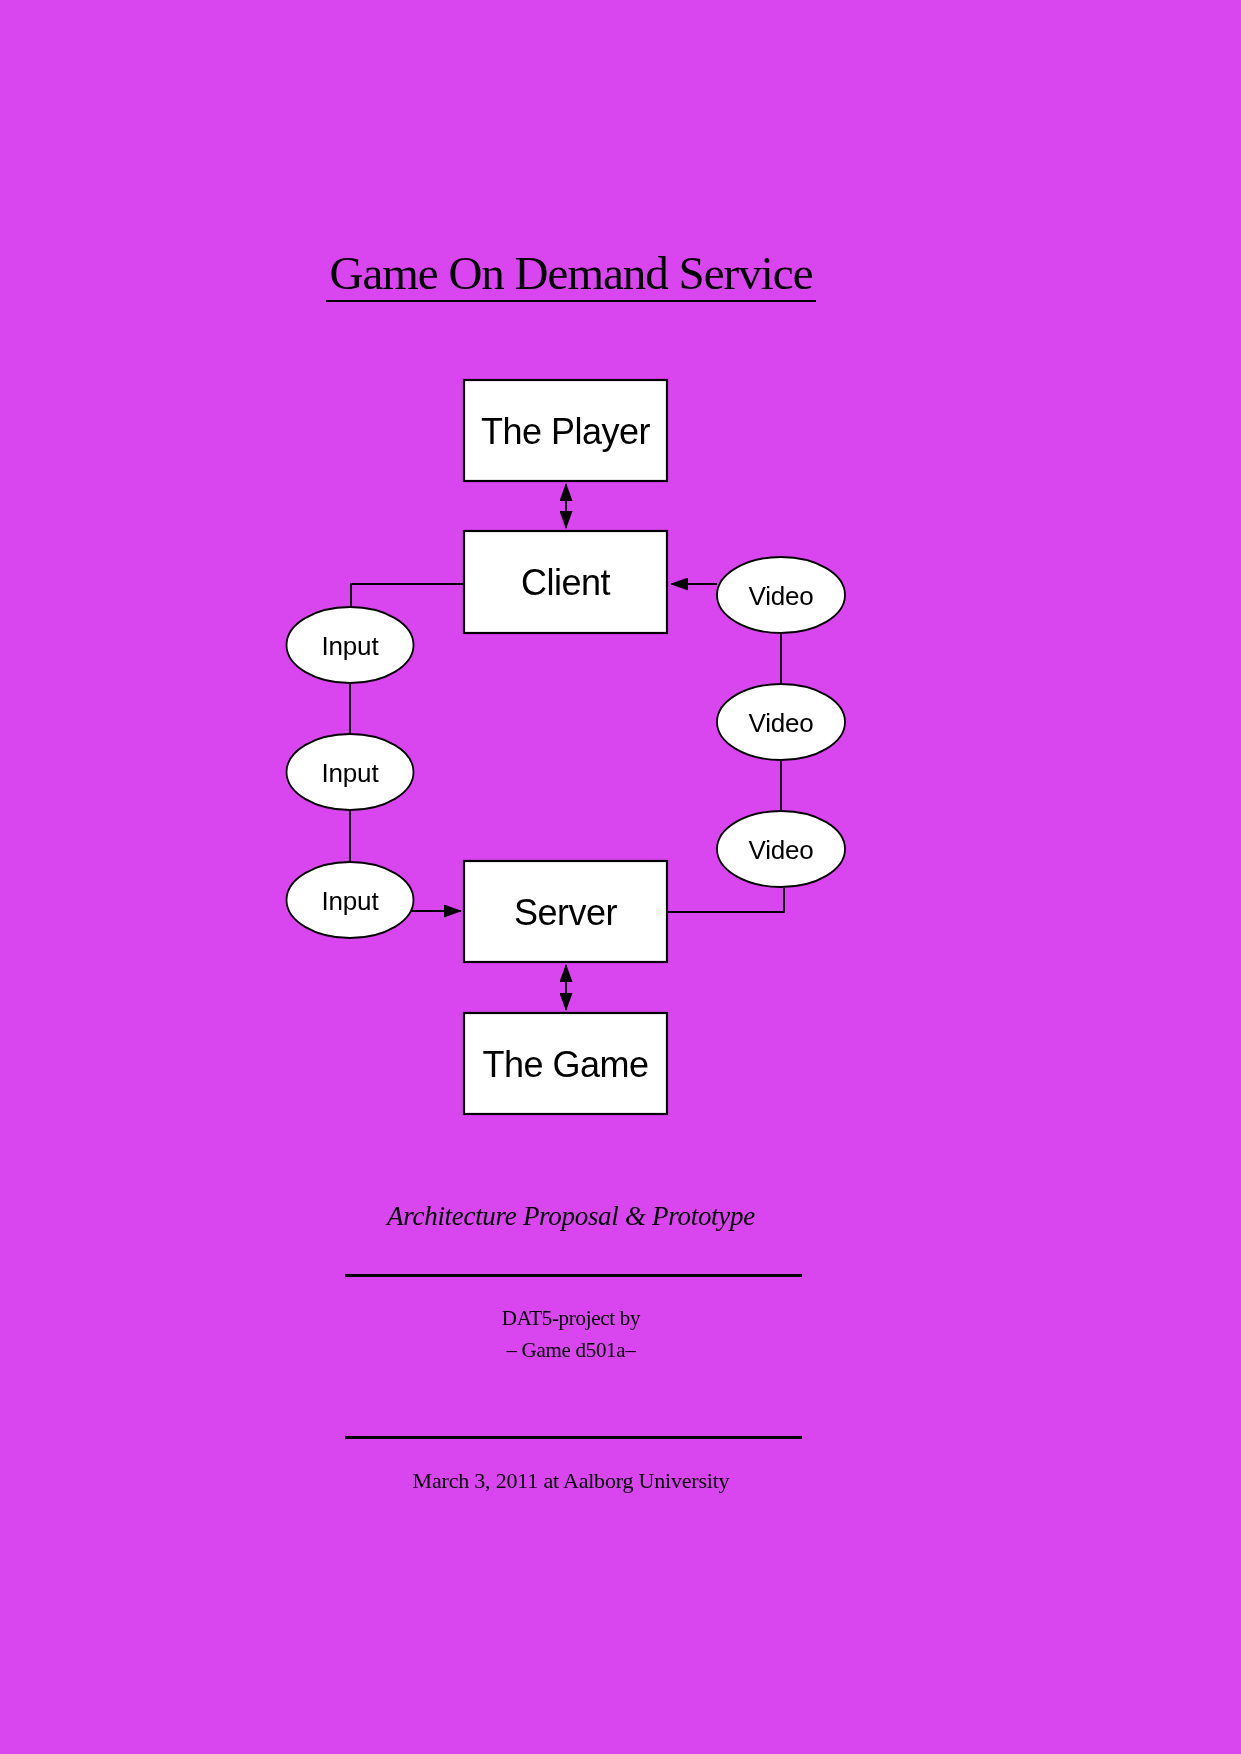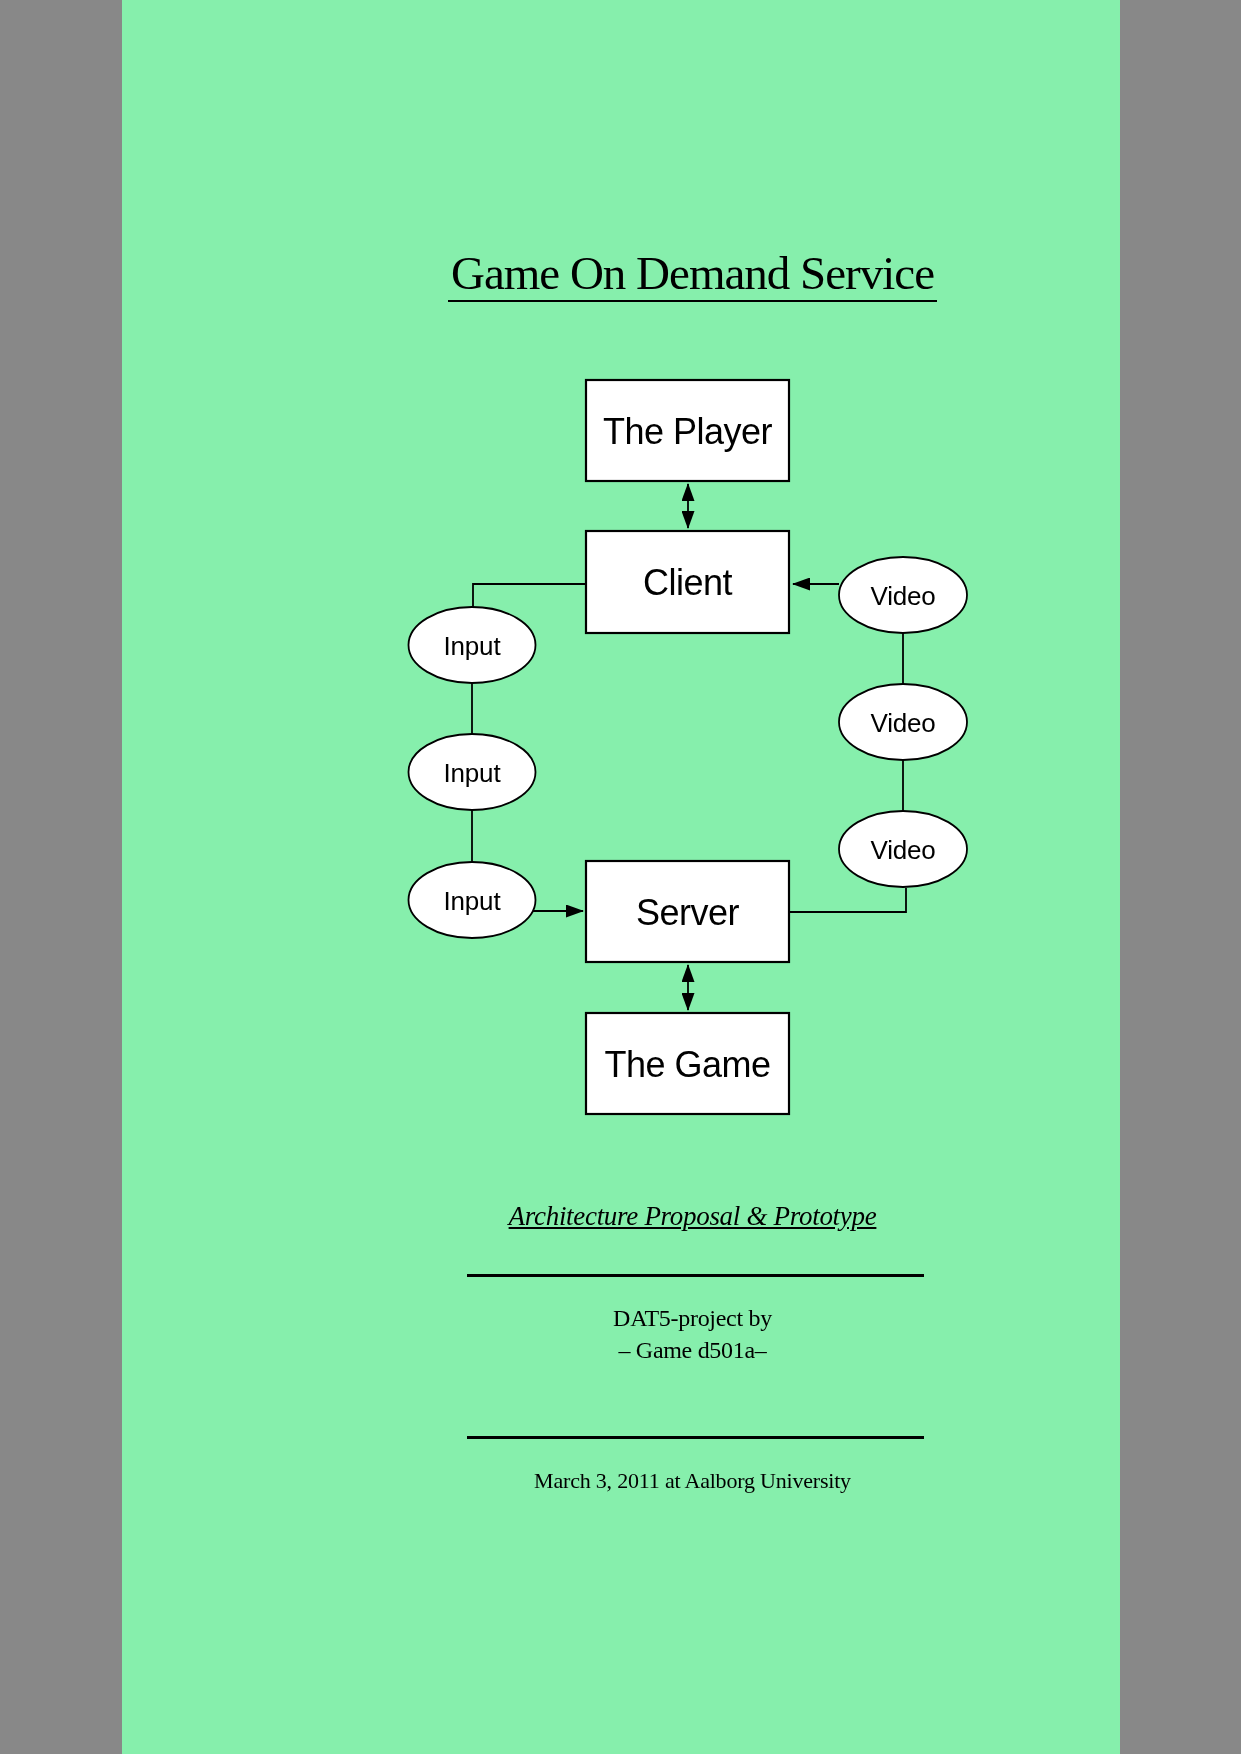--- a/index.html
+++ b/index.html
@@ -1,21 +1,21 @@
 <!DOCTYPE html>
 <html><head>
 <meta charset="utf-8">
 <style>
   html, body { margin: 0; padding: 0; background: #888; }
   .page {
     position: relative;
-    width: 998px;
+    width: 1241px;
     height: 1754px;
     margin: 0 auto;
-    background: #86efac;
+    background: #d946ef;
     color: #000000;
     font-family: "Liberation Serif", serif;
     overflow: hidden;
   }
   .centered-block {
     position: absolute;
     left: 0;
     width: 1142px;
     text-align: center;
     white-space: nowrap;
@@ -30,34 +30,33 @@
     display: inline-block;
     border-bottom: 2.5px solid #000;
     padding: 0 3px 3px 3px;
   }
   .subtitle {
     top: 1200px;
     font-size: 27px;
     font-style: italic;
     letter-spacing: -0.3px;
     line-height: 32px;
-    text-decoration: underline;
   }
   .rule {
     position: absolute;
     left: 345px;
     width: 457px;
     height: 3px;
     background: #000;
   }
   .rule-1 { top: 1274px; }
   .rule-2 { top: 1436px; }
   .byline {
     top: 1302px;
-    font-size: 24px;
+    font-size: 21px;
     letter-spacing: -0.3px;
     line-height: 32px;
   }
   .date-line {
     top: 1468px;
     font-size: 22px;
     letter-spacing: -0.2px;
     line-height: 26px;
   }
   svg.diagram {

